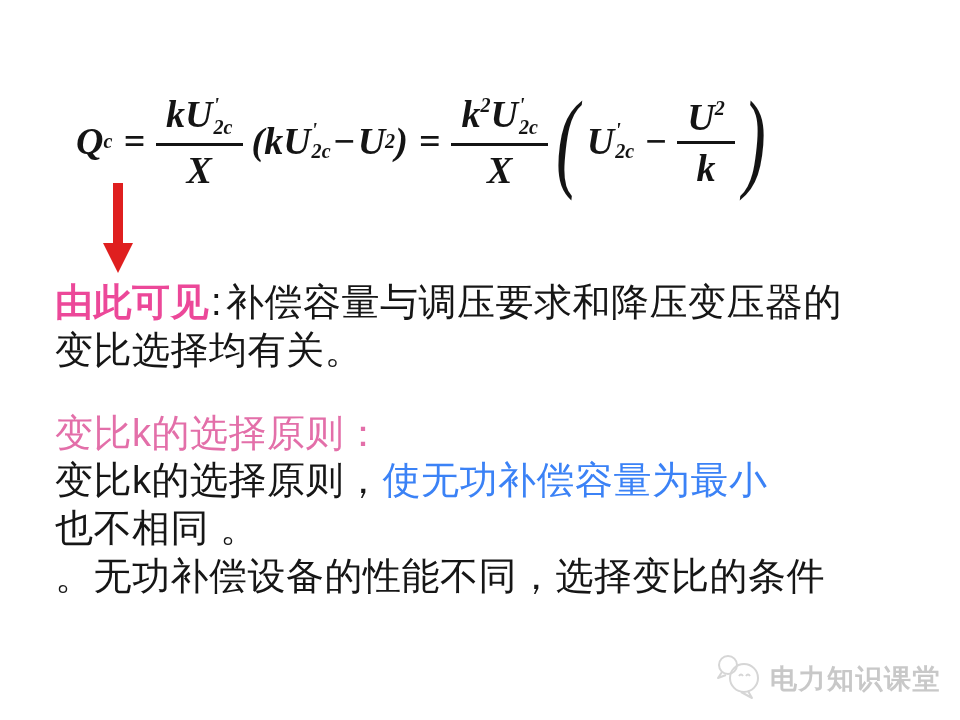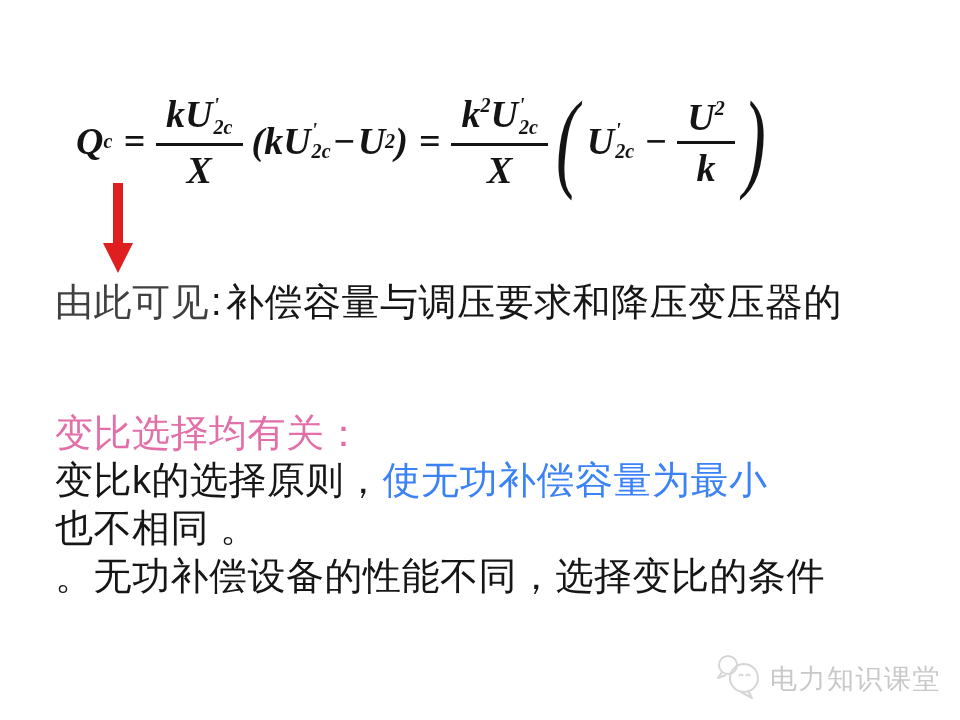--- a/index.html
+++ b/index.html
@@ -31,32 +31,32 @@
   .grp{display:inline-flex;align-items:center;}
   .bigp{font-size:2.9em;font-weight:400;display:inline-block;transform:scaleX(0.62);margin:0 -8px;line-height:0.9;}
   .g2{display:inline-flex;align-items:center;gap:8px;}
 
   
   .arrow-wrap{position:absolute;left:99px;top:183px;width:38px;height:92px;}
 
   
   .p1{position:absolute;left:55px;top:278px;width:880px;
       font-size:38px;line-height:48px;color:#161616;letter-spacing:0.5px;}
-  .hl-blue{color:#404040;}
+  .hl-blue{color:#ec4899;font-weight:bold;}
   .colon{margin:0 4px 0 2px;}
   .p-heading{position:absolute;left:55px;top:409px;
       font-size:38px;line-height:48px;color:#e36fa9;letter-spacing:0.5px;}
   .p2{position:absolute;left:55px;top:456px;width:890px;
       font-size:38px;line-height:48px;color:#161616;letter-spacing:0.5px;}
   .hl-red{color:#3b82f6;}
   .tline{display:block;}
 
   
   .logo{position:absolute;left:714px;top:650px;display:flex;align-items:center;gap:6px;}
-  .logo-text{font-size:27px;font-weight:normal;color:#c8c8c8;letter-spacing:1.5px;}
+  .logo-text{font-size:27px;font-weight:bold;color:#c8c8c8;letter-spacing:1.5px;}
 </style>
 </head>
 <body>
 
 <div class="slide">
 
   <div class="formula">
     <span class="grp">
         <span>Q</span>
         <span class="sub">c</span>
@@ -125,23 +125,24 @@
 
   <div class="arrow-wrap">
     <svg width="38" height="92" viewBox="0 0 38 92">
       <rect x="14" y="0" width="10" height="62" fill="#df1f1f"></rect>
       <polygon points="4,60 34,60 19,90" fill="#df1f1f"></polygon>
     </svg>
   </div>
 
   <div class="p1">
     <span class="tline"><span class="hl-blue">由此可见</span><span class="colon">:</span><span>补偿容量与调压要求和降压变压器的</span></span>
+    <span class="tline">变比选择均有关。</span>
   </div>
 
-  <div class="p-heading">变比选择均有关：</div>
+  <div class="p-heading">变比k的选择原则：</div>
 
   <div class="p2">
     <span class="tline"><span>变比k的选择原则，</span><span class="hl-red">使无功补偿容量为最小</span></span>
     <span class="tline">也不相同 。</span>
     <span class="tline">。无功补偿设备的性能不同，选择变比的条件</span>
   </div>
 
   <div class="logo">
     <span>
       <svg width="50" height="54" viewBox="0 0 50 54">

